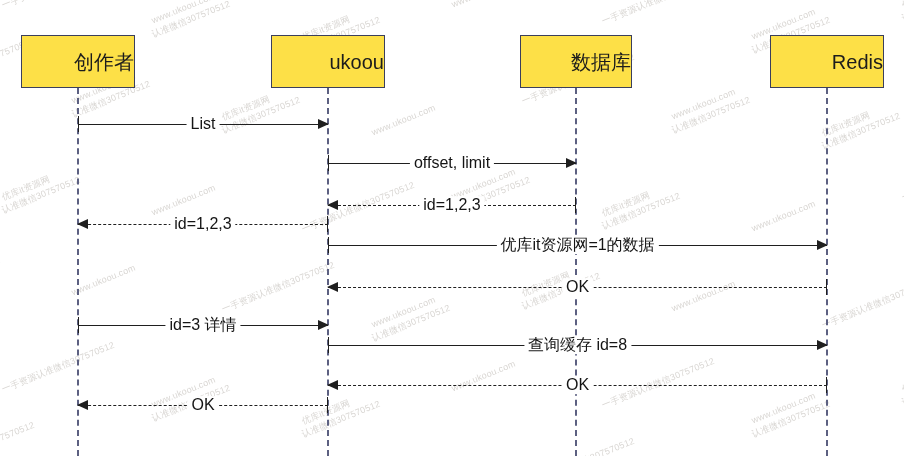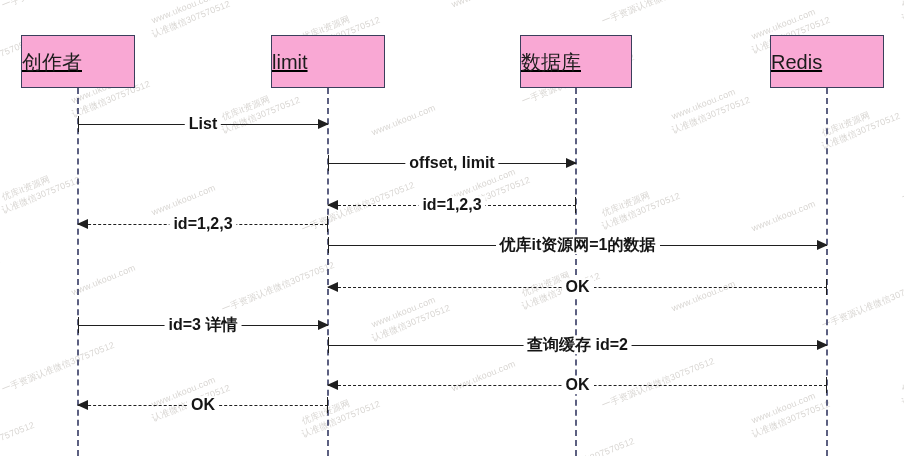--- a/index.html
+++ b/index.html
@@ -33,26 +33,25 @@
     font-size: 9px;
     letter-spacing: 0.2px;
     font-family: "Liberation Sans", "DejaVu Sans", sans-serif;
   }
   .wm.cn { color: #bdb7b0; }
   
   .participant {
     position: absolute;
     box-sizing: border-box;
     border: 1.6px solid #3b3f5c;
-    background: #f9a8d4;
+    background: #fde047;
     display: flex;
     align-items: center;
-    justify-content: flex-start;
+    justify-content: flex-end;
     z-index: 20;
-    text-decoration: underline;
   }
   .participant .plabel {
     font-size: 20px;
     color: #1c1c1c;
     line-height: 1;
     font-family: "Liberation Sans", "DejaVu Sans", sans-serif;
   }
   
   .lifeline {
     position: absolute;
@@ -107,21 +106,20 @@
     left: 50%;
     transform: translate(-50%, -50%);
     top: 0;
     background: #ffffff;
     padding: 0 4px;
     font-size: 16px;
     color: #151515;
     white-space: nowrap;
     line-height: 1.1;
     font-family: "Liberation Sans", "DejaVu Sans", sans-serif;
-    font-weight: bold;
   }
 </style>
 </head>
 <body>
 
 <div id="canvas">
 
   <div id="watermarks">
       <div class="wm cn" style="left: 0px; top: 0px; transform: rotate(-22deg); color: rgb(185, 180, 174);">一手资源认准微信307570512</div>
       <div class="wm" style="left: 150px; top: 16px; transform: rotate(-22deg); color: rgb(185, 180, 174);">www.ukoou.com</div>
@@ -182,21 +180,21 @@
 
   <div id="diagram-layer">
       <div class="lifeline" style="left: 77px; top: 88px; height: 368px; border-left-color: rgb(92, 96, 129);"></div>
       <div class="lifeline" style="left: 327px; top: 88px; height: 368px; border-left-color: rgb(92, 96, 129);"></div>
       <div class="lifeline" style="left: 575px; top: 88px; height: 368px; border-left-color: rgb(92, 96, 129);"></div>
       <div class="lifeline" style="left: 826px; top: 88px; height: 368px; border-left-color: rgb(92, 96, 129);"></div>
       <div class="participant" style="left: 21px; top: 35px; width: 114px; height: 53px; border-color: rgb(59, 63, 92);">
         <span class="plabel">创作者</span>
       </div>
       <div class="participant" style="left: 271px; top: 35px; width: 114px; height: 53px; border-color: rgb(59, 63, 92);">
-        <span class="plabel">limit</span>
+        <span class="plabel">ukoou</span>
       </div>
       <div class="participant" style="left: 520px; top: 35px; width: 112px; height: 53px; border-color: rgb(59, 63, 92);">
         <span class="plabel">数据库</span>
       </div>
       <div class="participant" style="left: 770px; top: 35px; width: 114px; height: 53px; border-color: rgb(59, 63, 92);">
         <span class="plabel">Redis</span>
       </div>
       <div class="msg to-right" style="left: 78px; width: 250px; top: 124px;">
         <div class="line" style="border-top-color: rgb(31, 31, 31);"></div>
         <div class="tail"></div>
@@ -236,21 +234,21 @@
       <div class="msg to-right" style="left: 78px; width: 250px; top: 325px;">
         <div class="line" style="border-top-color: rgb(31, 31, 31);"></div>
         <div class="tail"></div>
         <div class="head"></div>
         <div class="mlabel" style="color: rgb(21, 21, 21);">id=3 详情</div>
       </div>
       <div class="msg to-right" style="left: 328px; width: 499px; top: 345px;">
         <div class="line" style="border-top-color: rgb(31, 31, 31);"></div>
         <div class="tail"></div>
         <div class="head"></div>
-        <div class="mlabel" style="color: rgb(21, 21, 21);">查询缓存 id=2</div>
+        <div class="mlabel" style="color: rgb(21, 21, 21);">查询缓存 id=8</div>
       </div>
       <div class="msg to-left dashed" style="left: 328px; width: 499px; top: 385px;">
         <div class="line" style="border-top-color: rgb(31, 31, 31);"></div>
         <div class="tail"></div>
         <div class="head"></div>
         <div class="mlabel" style="color: rgb(21, 21, 21);">OK</div>
       </div>
       <div class="msg to-left dashed" style="left: 78px; width: 250px; top: 405px;">
         <div class="line" style="border-top-color: rgb(31, 31, 31);"></div>
         <div class="tail"></div>

